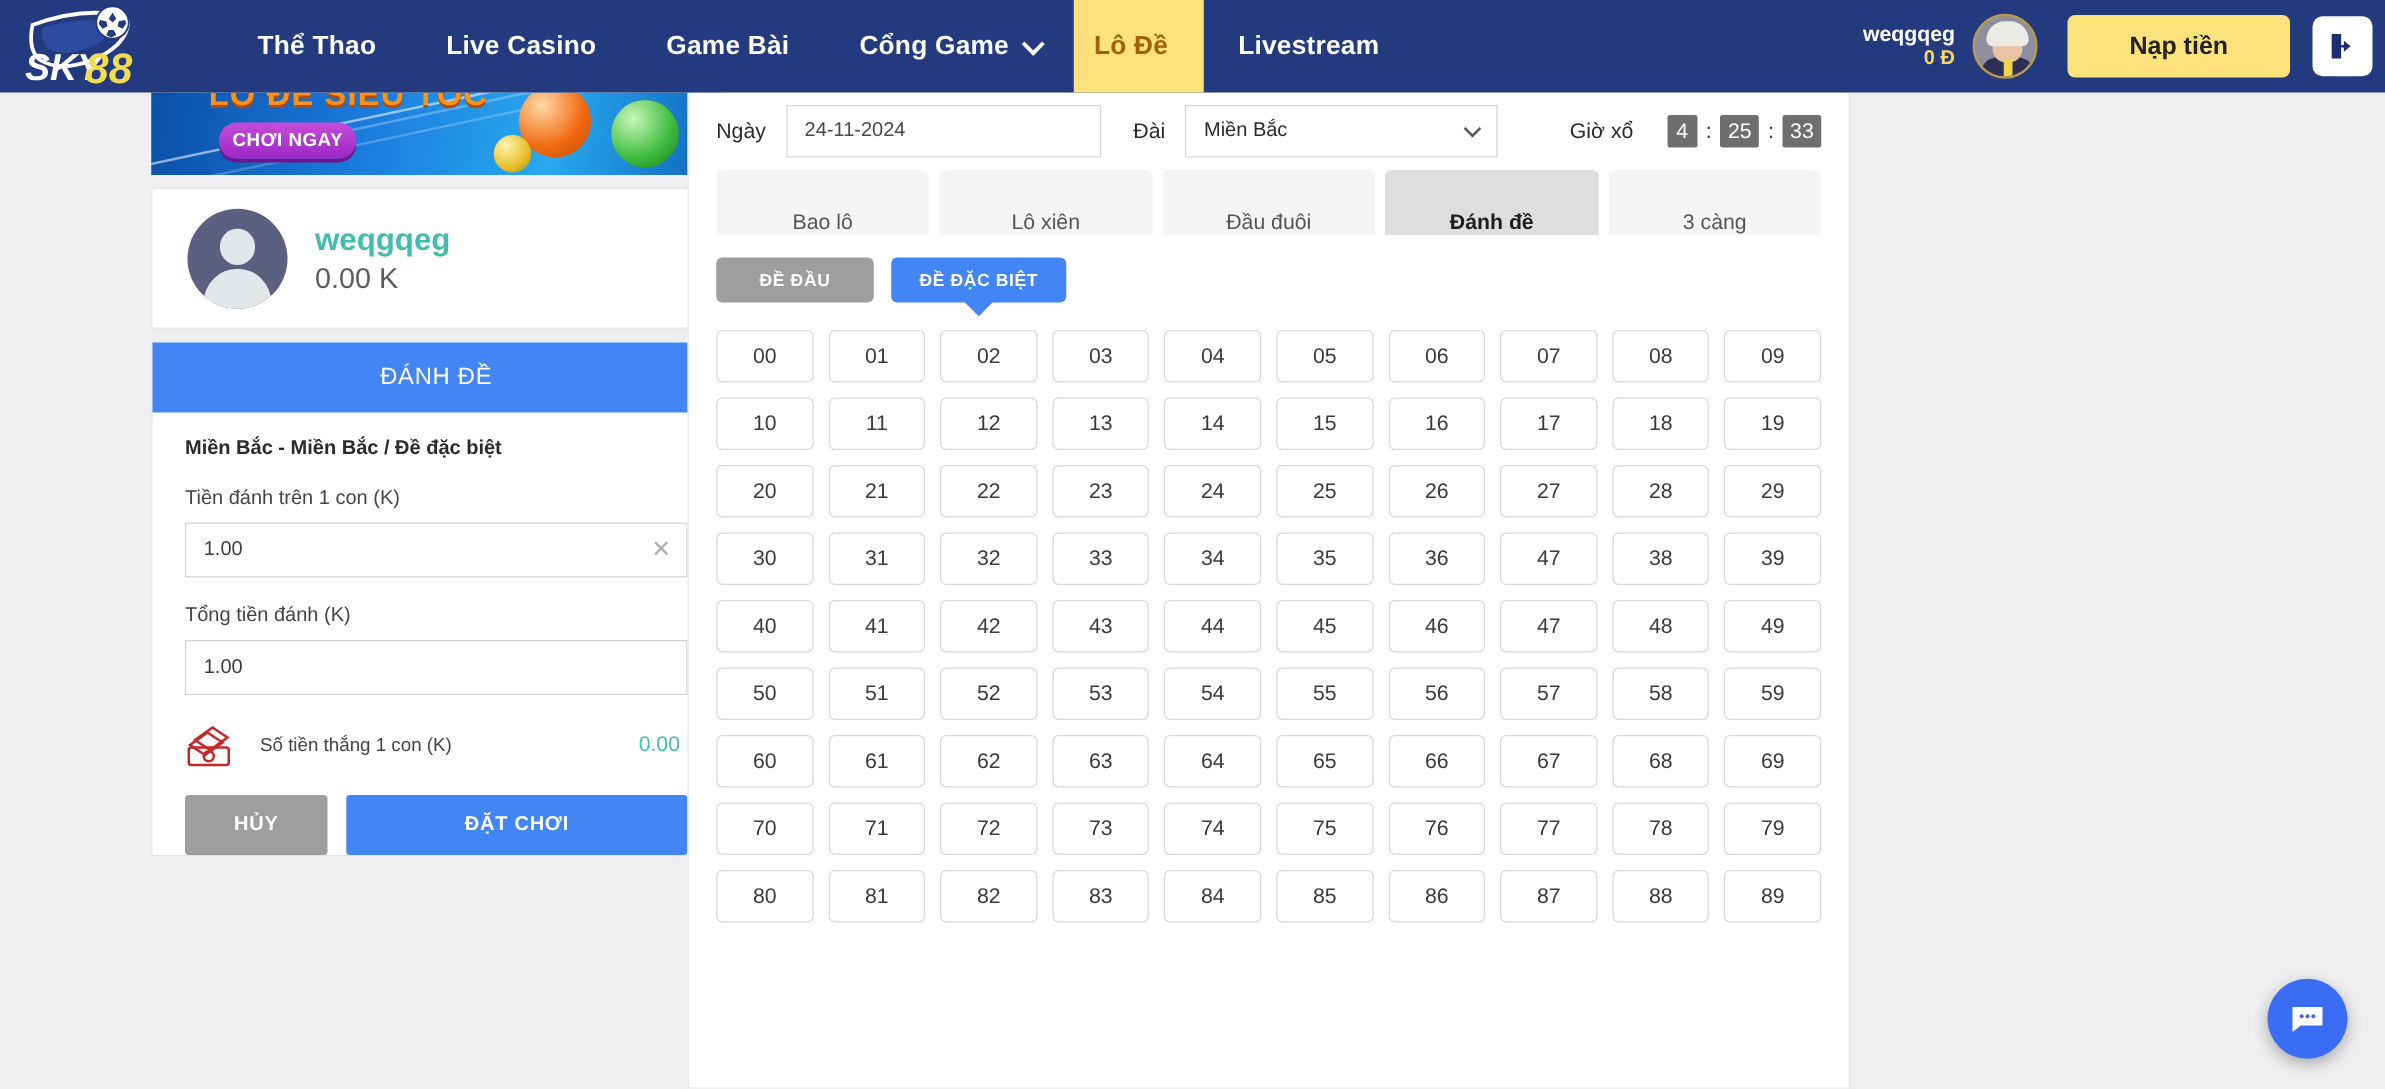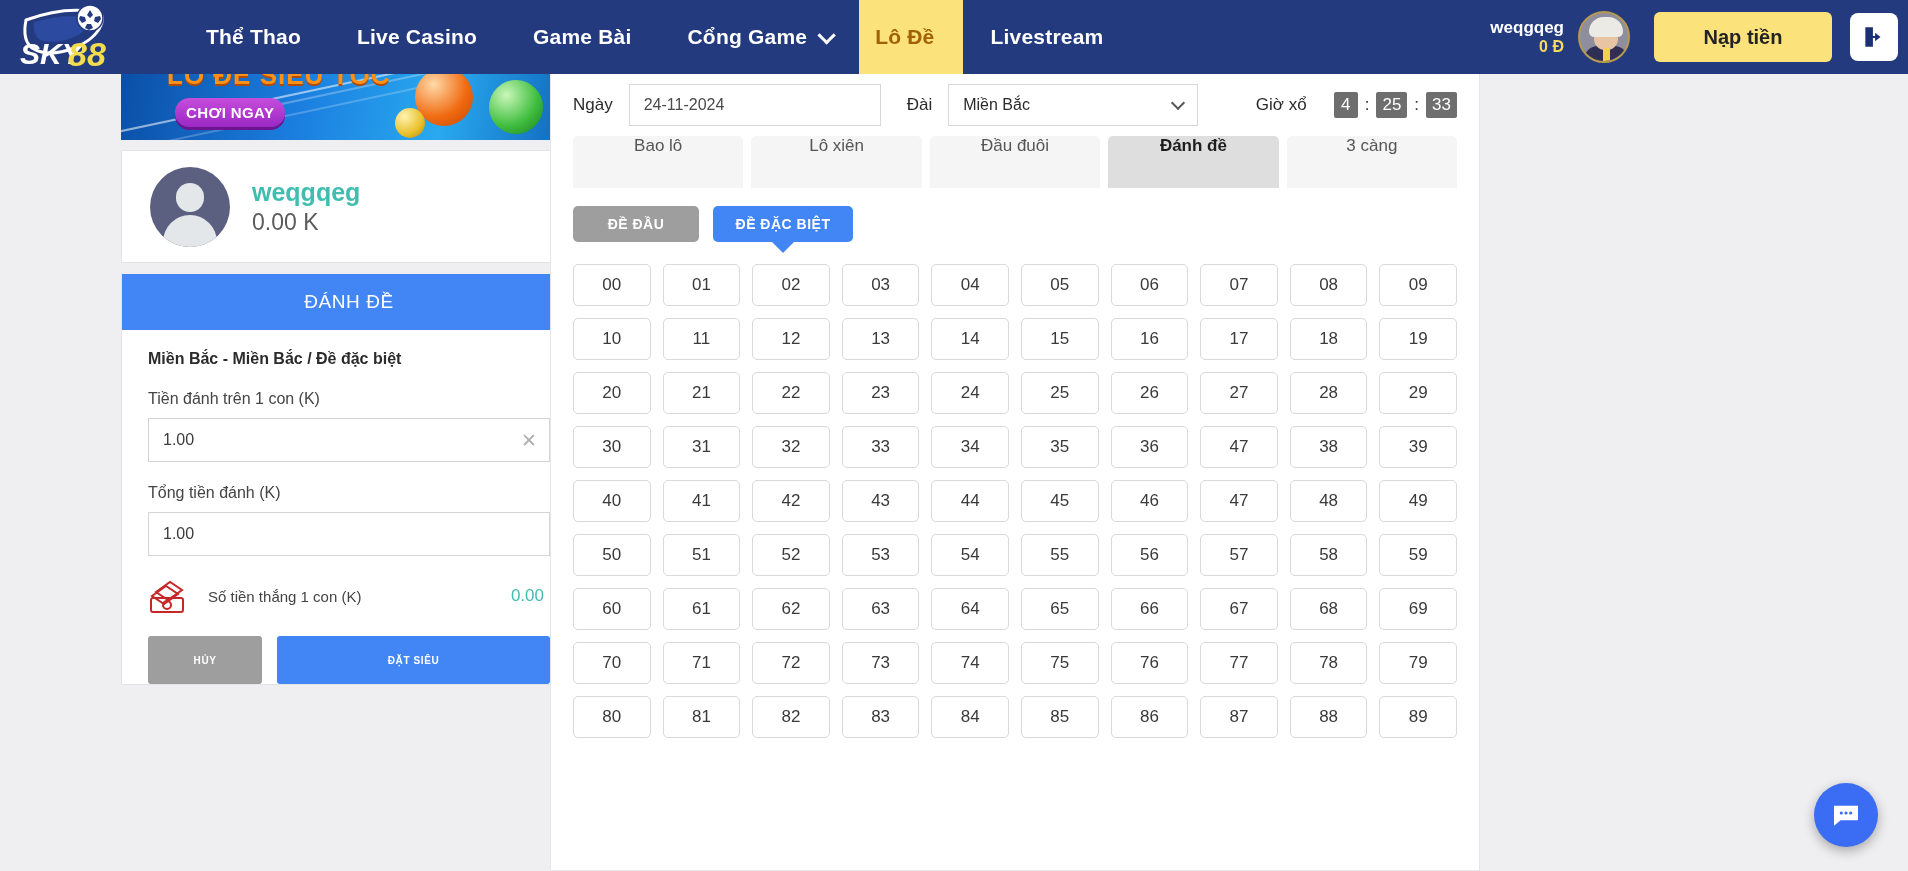--- a/index.html
+++ b/index.html
@@ -116,21 +116,21 @@
   }
   .clear-x{
     position:absolute;right:12px;top:50%;transform:translateY(-50%);
     color:#b0b0b0;font-size:19px;cursor:pointer;line-height:1;
   }
   .win-row{display:flex;align-items:center;gap:14px;margin-bottom:22px;}
   .win-label{font-size:15px;color:#444;flex:1;}
   .win-val{color:#41bdb0;font-size:17px;padding-right:6px;}
   .btn-row{display:flex;gap:15px;padding-bottom:0;}
   .btn{
-    height:48px;border:none;border-radius:3px;font-size:10px;font-weight:bold;
+    height:48px;border:none;border-radius:3px;font-size:16px;font-weight:bold;
     color:#fff;letter-spacing:.6px;cursor:pointer;font-family:inherit;
   }
   .btn-cancel{background:#9e9e9e;width:122px;}
   .btn-submit{background:#4285f4;width:292px;}
 
   
   .right-col{
     position:absolute;left:550px;top:0;width:930px;background:#fff;
     height:797px;border:1px solid #e6e6e6;border-top:none;
   }
@@ -153,21 +153,21 @@
   .clock-label{font-size:17px;color:#2b2b2b;margin-right:20px;}
   .tchip{
     background:#6e6e6e;color:#fff;font-size:17px;min-width:24px;height:26px;
     display:flex;align-items:center;justify-content:center;padding:0 6px;border-radius:2px;
   }
   .tsep{color:#333;font-size:17px;}
 
   .tabs{display:flex;gap:8px;padding:0 22px;}
   .tab{
     flex:1;height:52px;background:#f5f5f5;border-radius:5px 5px 0 0;
-    display:flex;align-items:flex-start;justify-content:center;
+    display:flex;align-items:flex-end;justify-content:center;
     font-size:17px;color:#555;cursor:pointer;
   }
   .tab.active{background:#dedede;color:#1d1d1d;font-weight:bold;}
 
   .subtabs{display:flex;gap:14px;padding:18px 0 0 22px;}
   .subtab{
     height:36px;border-radius:5px;display:flex;align-items:center;justify-content:center;
     color:#fff;font-size:14px;font-weight:bold;letter-spacing:.5px;cursor:pointer;
     position:relative;padding:0 22px;
   }
@@ -318,21 +318,21 @@
               <path d="M4 18 L18 8 L30 16 L16 26 Z" fill="none" stroke="#c62828" stroke-width="2"></path>
               <rect x="3" y="20" width="32" height="14" rx="2" fill="none" stroke="#c62828" stroke-width="2"></rect>
               <circle cx="19" cy="27" r="4" fill="none" stroke="#c62828" stroke-width="2"></circle>
             </svg>
             <span class="win-label">Số tiền thắng 1 con (K)</span>
             <span class="win-val">0.00</span>
           </div>
 
           <div class="btn-row">
             <button class="btn btn-cancel">HỦY</button>
-            <button class="btn btn-submit">ĐẶT SIÊU</button>
+            <button class="btn btn-submit">ĐẶT CHƠI</button>
           </div>
         </div>
       </div>
     </div>
 
     <div class="right-col">
 
       <div class="filter-row">
         <span class="flabel">Ngày</span>
         <div class="date-box">

